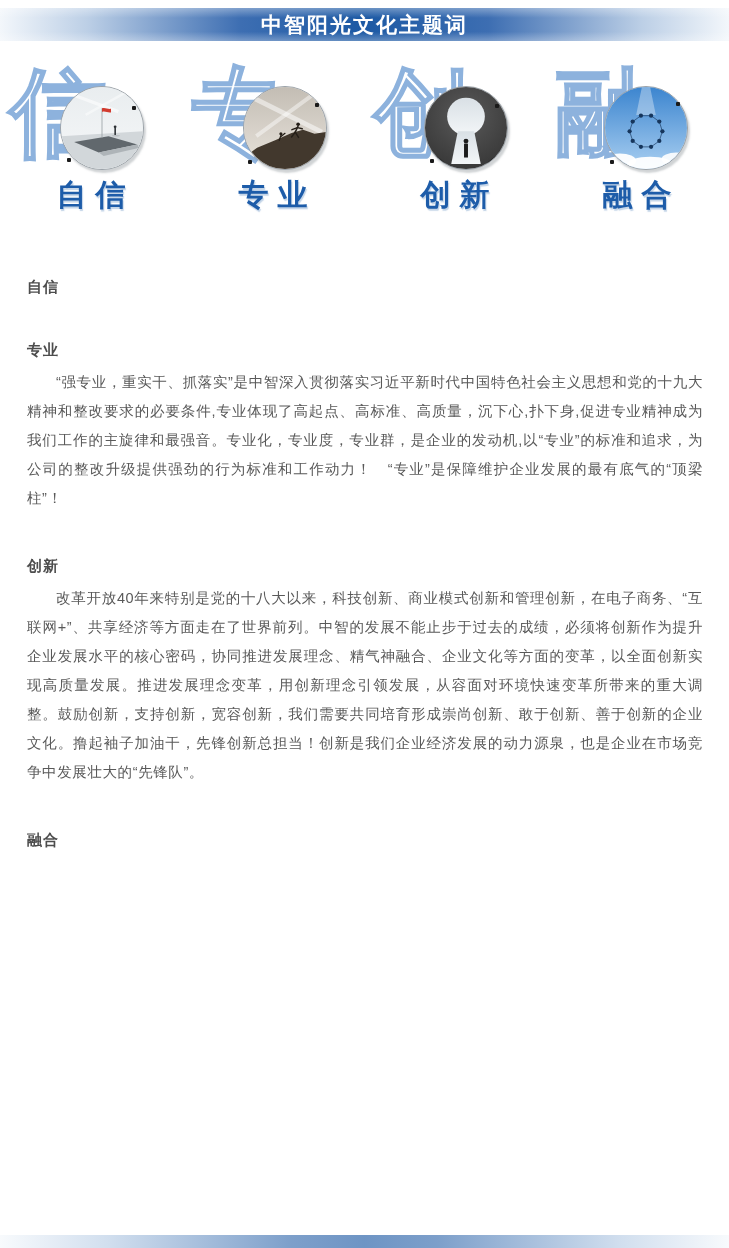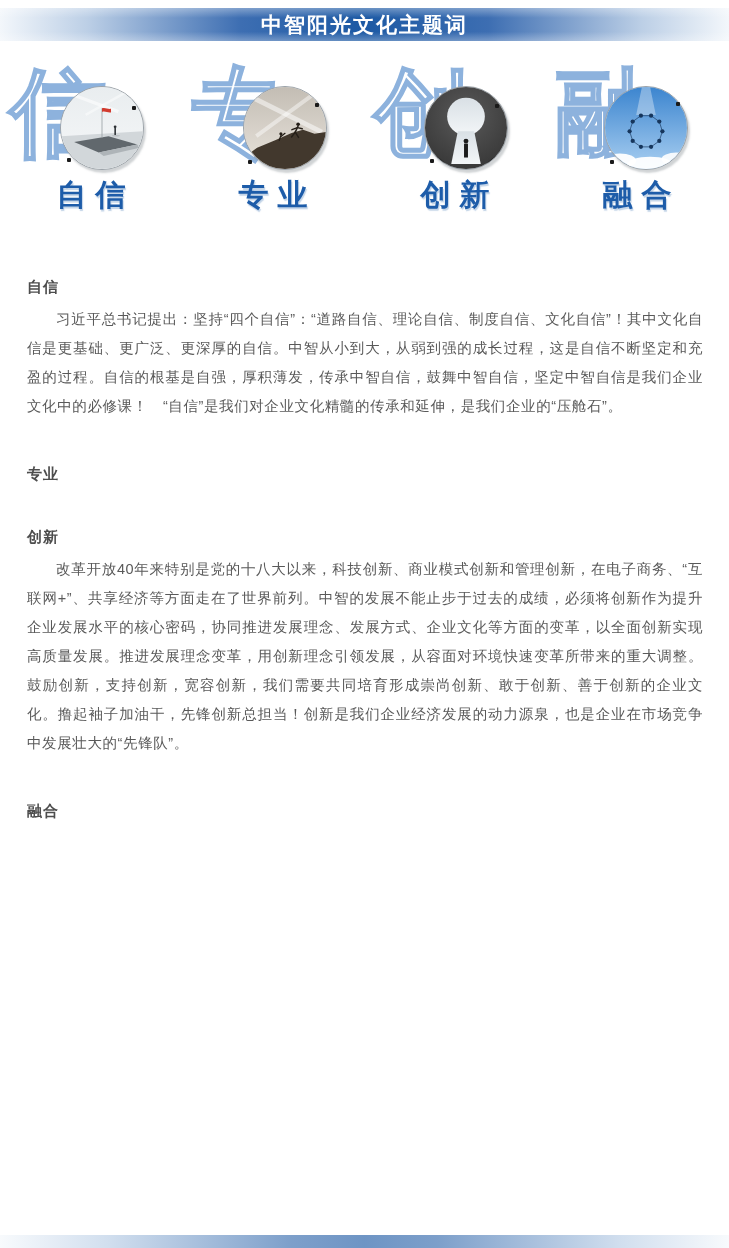--- a/index.html
+++ b/index.html
@@ -209,27 +209,27 @@
     <span class="handle" style="left:130px; top:44px;"></span>
     <span class="handle" style="left:64px; top:102px;"></span>
     <div class="theme-label">融合</div>
   </div>
 
 </div>
 
 <div class="article">
   <div class="section">
     <h3>自信</h3>
-    <p>习近平总书记提出：坚持“四个自信”：“道路自信、理论自信、制度自信、文化自信”！其中文化自信是更基础、更广泛、更深厚的自信。中智从小到大，从弱到强的成长过程，这是自信不断坚定和充盈的过程。自信的根基是自强，厚积薄发，传承中智自信，鼓舞中智自信，坚定中智自信是我们企业文化中的必修课！　“自信”是我们对企业文化精髓的传承和延伸，是我们企业的“压舱石”。</p>
   </div>
   <div class="section">
     <h3>专业</h3>
+    <p>“强专业，重实干、抓落实”是中智深入贯彻落实习近平新时代中国特色社会主义思想和党的十九大精神和整改要求的必要条件,专业体现了高起点、高标准、高质量，沉下心,扑下身,促进专业精神成为我们工作的主旋律和最强音。专业化，专业度，专业群，是企业的发动机,以“专业”的标准和追求，为公司的整改升级提供强劲的行为标准和工作动力！　“专业”是保障维护企业发展的最有底气的“顶梁柱”！</p>
   </div>
   <div class="section">
     <h3>创新</h3>
-    <p>改革开放40年来特别是党的十八大以来，科技创新、商业模式创新和管理创新，在电子商务、“互联网+”、共享经济等方面走在了世界前列。中智的发展不能止步于过去的成绩，必须将创新作为提升企业发展水平的核心密码，协同推进发展理念、发展方式、企业文化等方面的变革，以全面创新实现高质量发展。推进发展理念变革，用创新理念引领发展，从容面对环境快速变革所带来的重大调整。鼓励创新，支持创新，宽容创新，我们需要共同培育形成崇尚创新、敢于创新、善于创新的企业文化。撸起袖子加油干，先锋创新总担当！创新是我们企业经济发展的动力源泉，也是企业在市场竞争中发展壮大的“先锋队”。</p>
+    <p>改革开放40年来特别是党的十八大以来，科技创新、商业模式创新和管理创新，在电子商务、“互联网+”、共享经济等方面走在了世界前列。中智的发展不能止步于过去的成绩，必须将创新作为提升企业发展水平的核心密码，协同推进发展理念、精气神融合、企业文化等方面的变革，以全面创新实现高质量发展。推进发展理念变革，用创新理念引领发展，从容面对环境快速变革所带来的重大调整。鼓励创新，支持创新，宽容创新，我们需要共同培育形成崇尚创新、敢于创新、善于创新的企业文化。撸起袖子加油干，先锋创新总担当！创新是我们企业经济发展的动力源泉，也是企业在市场竞争中发展壮大的“先锋队”。</p>
   </div>
   <div class="section">
     <h3>融合</h3>
   </div>
 </div>
 
 <div class="bottom-strip"></div>
 
 </body></html>

